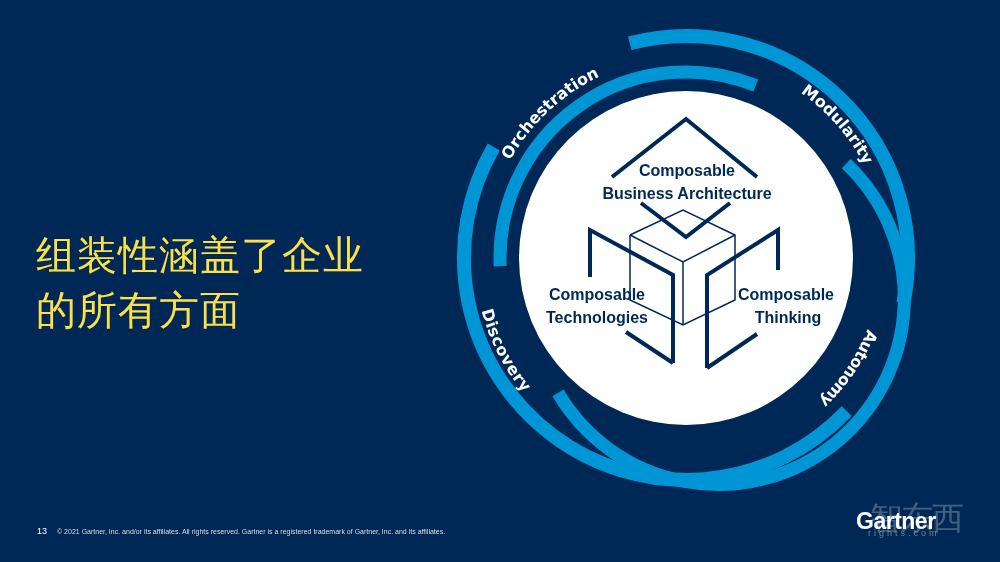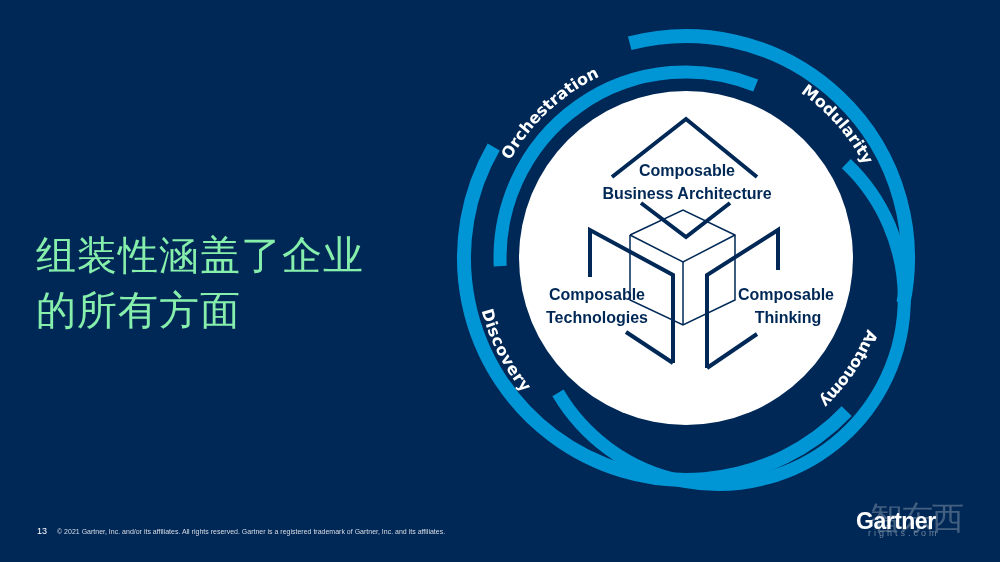--- a/index.html
+++ b/index.html
@@ -1,17 +1,17 @@
 <!DOCTYPE html>
 <html><head>
 <meta charset="utf-8">
 <style>
   html,body{margin:0;padding:0;}
   body{width:1000px;height:562px;background:#002856;position:relative;overflow:hidden;font-family:"Liberation Sans","DejaVu Sans",sans-serif;}
-  .title{position:absolute;left:36px;top:228px;width:340px;color:#86efac;font-family:"DejaVu Sans",sans-serif;font-size:40px;line-height:55px;letter-spacing:1px;}
+  .title{position:absolute;left:36px;top:228px;width:340px;color:#fde047;font-family:"DejaVu Sans",sans-serif;font-size:40px;line-height:55px;letter-spacing:1px;}
   .footer{position:absolute;left:37px;top:526px;color:#d8dde6;font-size:7px;white-space:nowrap;}
   .footer .pg{font-size:9px;color:#ffffff;margin-right:10px;}
   .logo{position:absolute;left:856px;top:508px;color:#ffffff;font-size:23px;font-weight:bold;letter-spacing:-0.5px;}
   .wm{position:absolute;left:868px;top:528px;color:#9aa7b8;font-size:9px;letter-spacing:3px;opacity:0.7;}
   .wm-ch{position:absolute;left:870px;top:497px;color:#7d8ea5;font-size:32px;opacity:0.55;letter-spacing:-1px;}
   svg.diagram{position:absolute;left:0;top:0;}
   .lbl{font-family:"Liberation Sans","DejaVu Sans",sans-serif;font-weight:bold;fill:#002856;font-size:16px;}
   .ring-lbl{font-family:"DejaVu Sans",sans-serif;font-weight:bold;fill:#ffffff;font-size:16px;}
 </style>
 </head>

